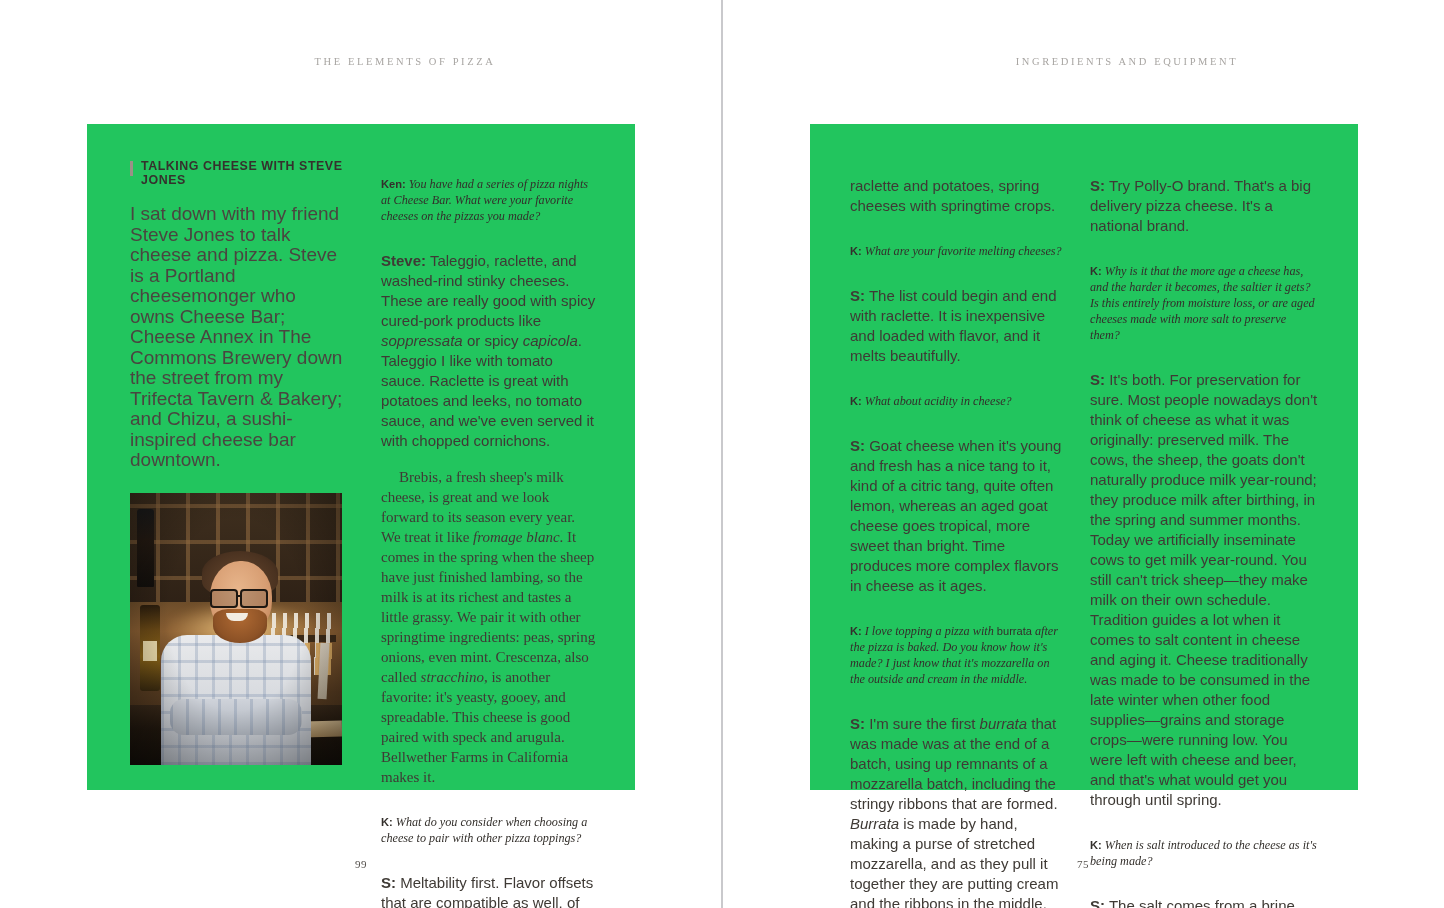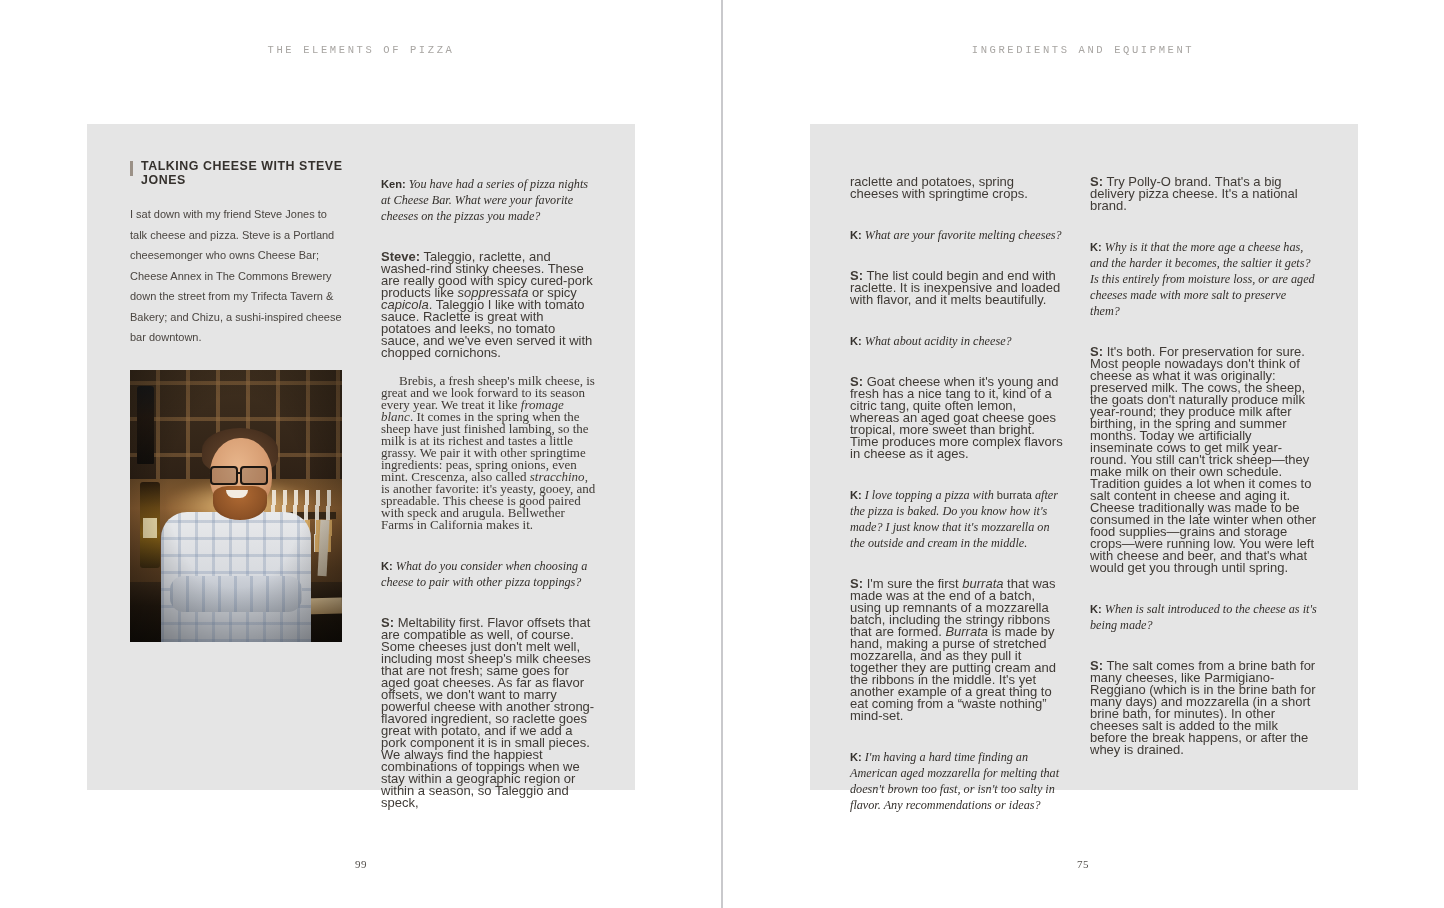--- a/index.html
+++ b/index.html
@@ -31,44 +31,45 @@
     position: absolute;
     top: 0;
     width: 722px;
     height: 908px;
   }
   .page-left  { left: 0; }
   .page-right { left: 722px; }
 
   .running-head {
     position: absolute;
-    top: 44px;
+    top: 56px;
     width: 100%;
     text-align: center;
     font-size: 10.5px;
     letter-spacing: 2.6px;
     color: #a8a5a2;
-    font-family: Liberation Mono, monospace;
+    font-family: Liberation Serif, serif;
     text-transform: uppercase;
+    padding-left: 44px;
   }
   .folio {
     position: absolute;
     top: 858px;
     width: 100%;
     text-align: center;
     font-size: 11px;
     color: #55514d;
     font-family: "Liberation Serif", serif;
     letter-spacing: 0.5px;
   }
 
   
   .panel {
     position: absolute;
-    background: #e5e5e5;
+    background: #22c55e;
   }
   .panel-left {
     left: 87px;
     top: 124px;
     width: 548px;
     height: 666px;
   }
   .panel-right {
     left: 88px;
     top: 124px;
@@ -113,21 +114,21 @@
   .headline {
     font-size: 12.4px;
     font-weight: bold;
     letter-spacing: 0.55px;
     color: #35312d;
     line-height: 1.1;
     font-family: "Liberation Sans", sans-serif;
   }
 
   .intro {
-    font-size: 11px;
+    font-size: 19px;
     line-height: 20.5px;
     color: #4a4540;
     font-family: "Liberation Sans", sans-serif;
   }
   .intro p { margin: 0; }
   .intro p + p { text-indent: 22px; }
 
   .photo {
     position: relative;
     width: 212px;
@@ -283,22 +284,22 @@
     font-weight: bold;
     font-size: 11.1px;
   }
   .qa .q .rom {
     font-family: "Liberation Sans", sans-serif;
     font-style: normal;
     font-size: 11.1px;
   }
   .qa .a {
     font-family: "Liberation Sans", sans-serif;
-    font-size: 13px;
-    line-height: 12px;
+    font-size: 15px;
+    line-height: 20px;
     color: #3f3a35;
   }
   .qa .a .spk { font-weight: bold; }
   .qa .a em, .qa .a i { font-style: italic; }
   .qa .gap { height: 11px; }
   .qa .cont { text-indent: 18px; font-family: Liberation Serif, serif; }
 </style>
 </head>
 <body>
 

